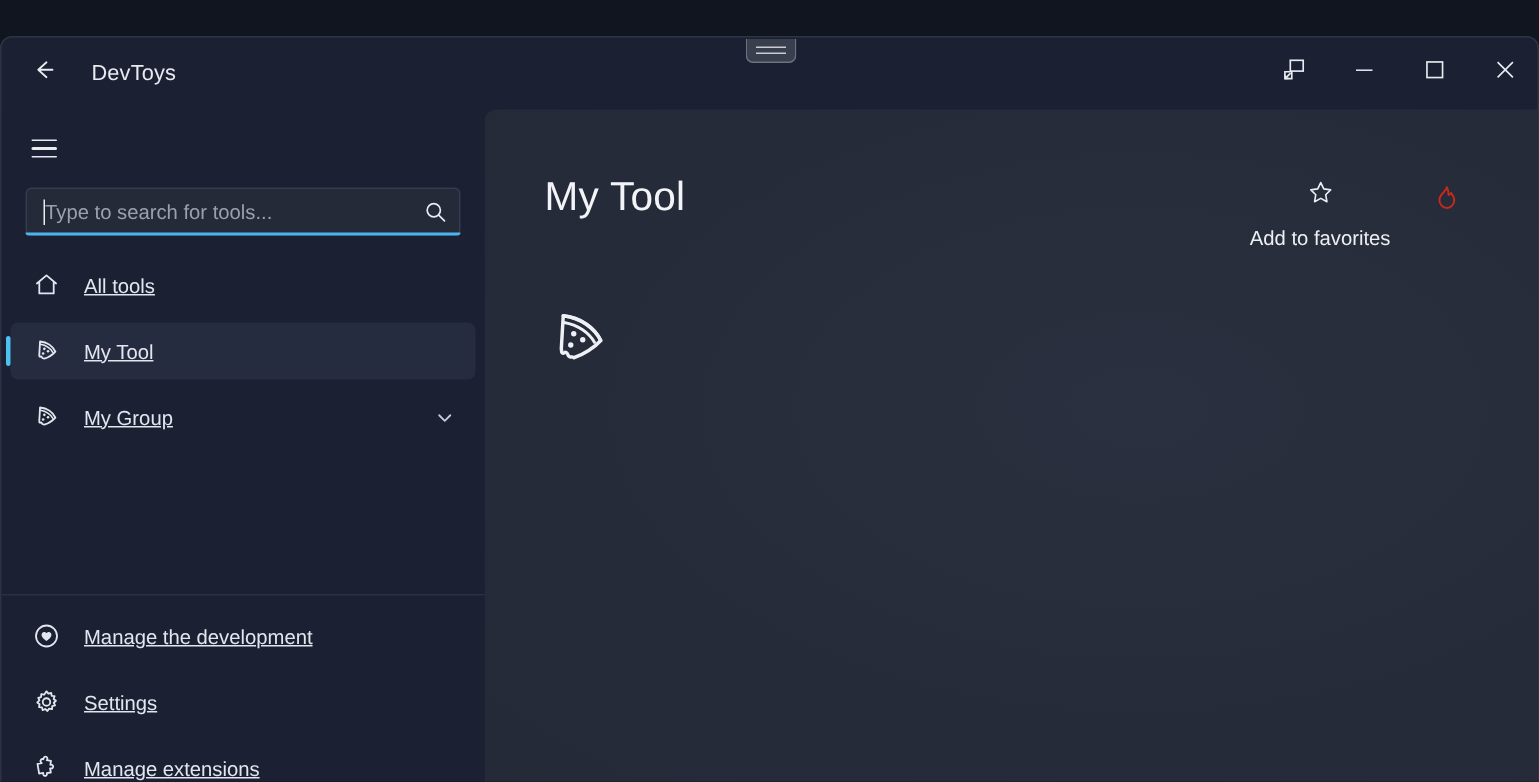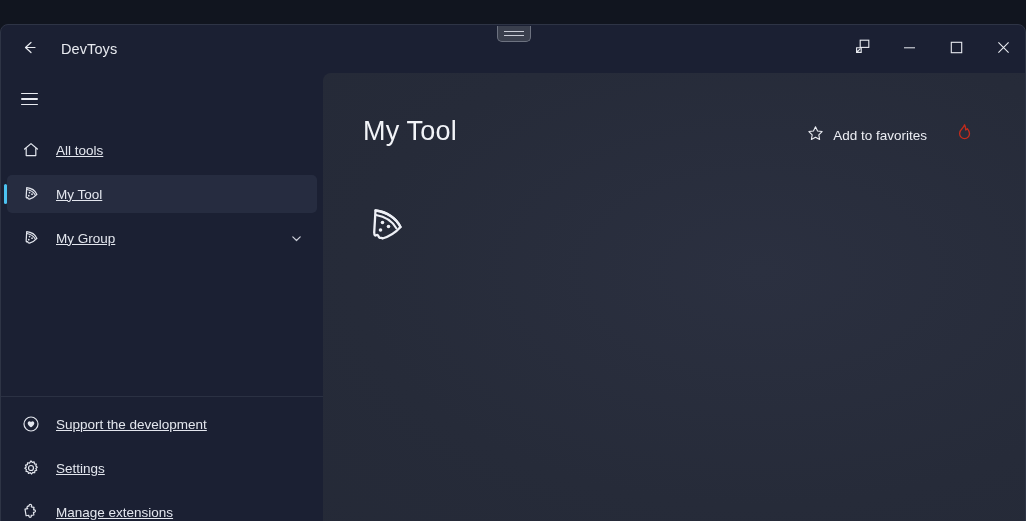--- a/index.html
+++ b/index.html
@@ -241,20 +241,21 @@
   .fav-btn {
     position: absolute;
     right: 92px; top: 47px;
     height: 30px;
     display: flex;
     align-items: center;
     gap: 9px;
     padding: 0 8px;
     border-radius: 4px;
     cursor: pointer;
+    flex-direction: column;
   }
   .fav-label {
     font-size: 13.5px;
     color: #eceef4;
     white-space: nowrap;
   }
 
   .flame-btn {
     position: absolute;
     right: 48px; top: 46px;
@@ -377,20 +378,31 @@
   </div>
 
   <div class="sidebar">
 
     <div class="hamburger">
       <i></i>
       <i></i>
       <i></i>
     </div>
 
+    <div class="search-wrap">
+      <span class="caret"></span>
+      <input class="search-input" type="text" placeholder="Type to search for tools..." style="">
+      <span class="search-icon">
+        <svg width="15" height="15" viewBox="0 0 16 16" fill="none">
+          <circle cx="6.6" cy="6.6" r="4.7" stroke="#e9ebf1" stroke-width="1.2"></circle>
+          <path d="M10.1 10.1 L14.2 14.2" stroke="#e9ebf1" stroke-width="1.2" stroke-linecap="round"></path>
+        </svg>
+      </span>
+      <span class="search-underline"></span>
+    </div>
 
     <div class="nav-list">
 
       <div class="nav-item">
         <span class="nav-ico">
           <svg width="18" height="18" viewBox="0 0 18 18" fill="none">
             <path d="M2.6 8.0 L9 2.6 L15.4 8.0 M4.2 7.2 V14.6 H13.8 V7.2" stroke="#e3e6ee" stroke-width="1.2" stroke-linejoin="round" stroke-linecap="round"></path>
           </svg>
         </span>
         <span class="nav-label">All tools</span>
@@ -439,21 +451,21 @@
 
       <div class="nav-item">
         <span class="nav-ico">
           <svg width="18" height="18" viewBox="0 0 18 18" fill="none">
             <circle cx="9" cy="9" r="7.0" stroke="#e3e6ee" stroke-width="1.2"></circle>
             <path d="M9 12.3 C9 12.3 5.7 10.4 5.7 8.2 C5.7 7.1 6.6 6.3 7.5 6.3
                      C8.2 6.3 8.75 6.75 9 7.2 C9.25 6.75 9.8 6.3 10.5 6.3
                      C11.4 6.3 12.3 7.1 12.3 8.2 C12.3 10.4 9 12.3 9 12.3 Z" fill="#e3e6ee"></path>
           </svg>
         </span>
-        <span class="nav-label">Support the development</span>
+        <span class="nav-label">Manage the development</span>
       </div>
 
       <div class="nav-item">
         <span class="nav-ico">
           <svg width="18" height="18" viewBox="0 0 18 18" fill="none">
             <circle cx="9" cy="9" r="2.5" stroke="#e3e6ee" stroke-width="1.2"></circle>
             <path d="M9 1.9 L10.25 3.45 L12.15 2.9 L12.45 4.85 L14.4 5.1 L13.75 6.95
                      L15.3 8.15 L13.85 9.5 L14.7 11.25 L12.8 11.8 L12.7 13.75
                      L10.75 13.4 L9.6 15 L8.2 13.65 L6.45 14.45 L5.95 12.55
                      L4.0 12.4 L4.4 10.5 L2.85 9.3 L4.3 7.95 L3.5 6.2 L5.4 5.7

